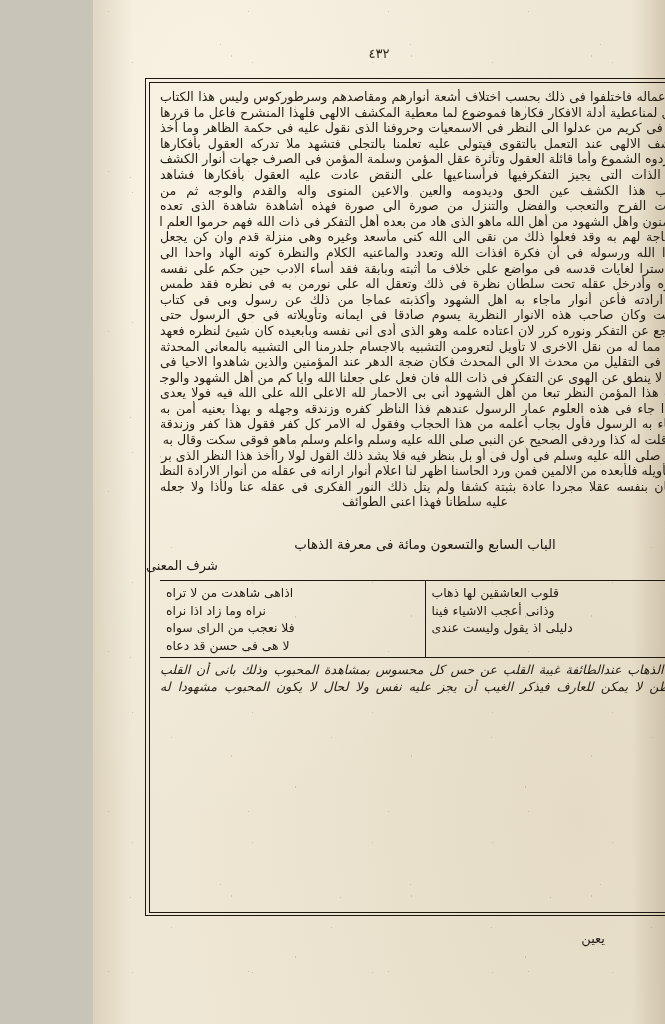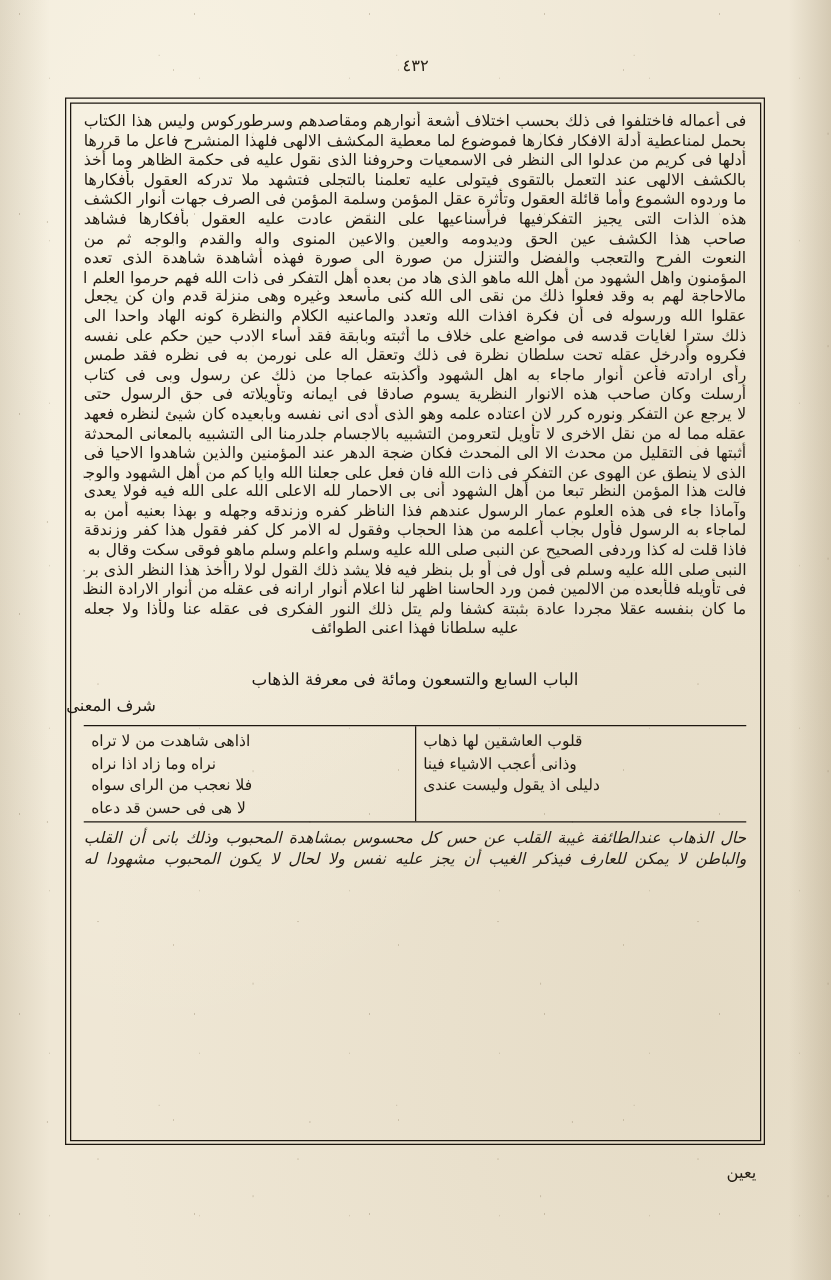--- a/index.html
+++ b/index.html
@@ -10,21 +10,21 @@
   body {
     width: 665px;
     height: 1024px;
     overflow: hidden;
     font-family: "DejaVu Sans", "Liberation Sans", sans-serif;
   }
 
   
   .page {
     position: relative;
-    width: 665px;
+    width: 572px;
     height: 1024px;
     background: #efe7d5;
     background-image:
       radial-gradient(ellipse at 20% 15%, rgba(255,252,240,0.55) 0%, rgba(255,252,240,0) 55%),
       radial-gradient(ellipse at 85% 80%, rgba(216,204,178,0.45) 0%, rgba(216,204,178,0) 60%);
     box-sizing: border-box;
   }
   
   .grain {
     position: absolute;

